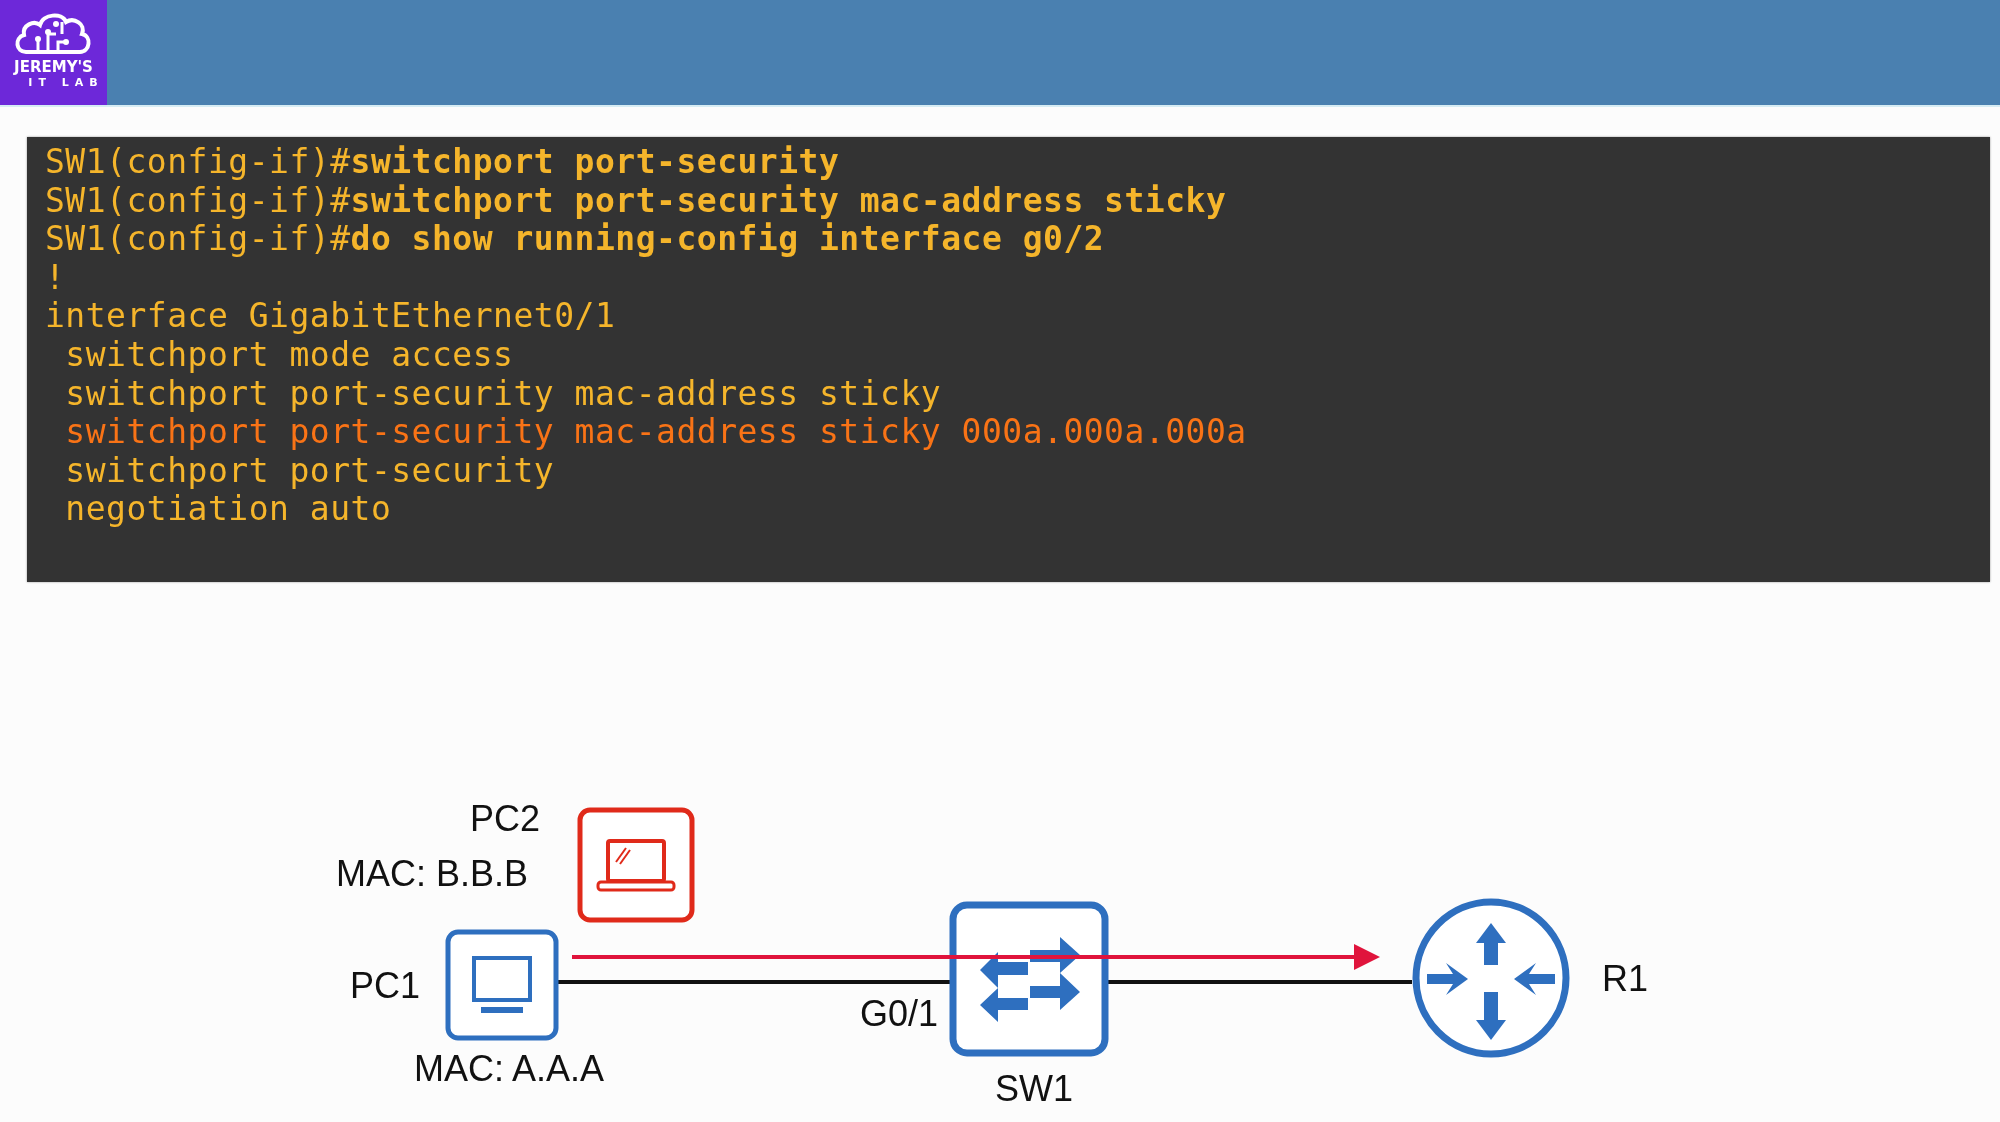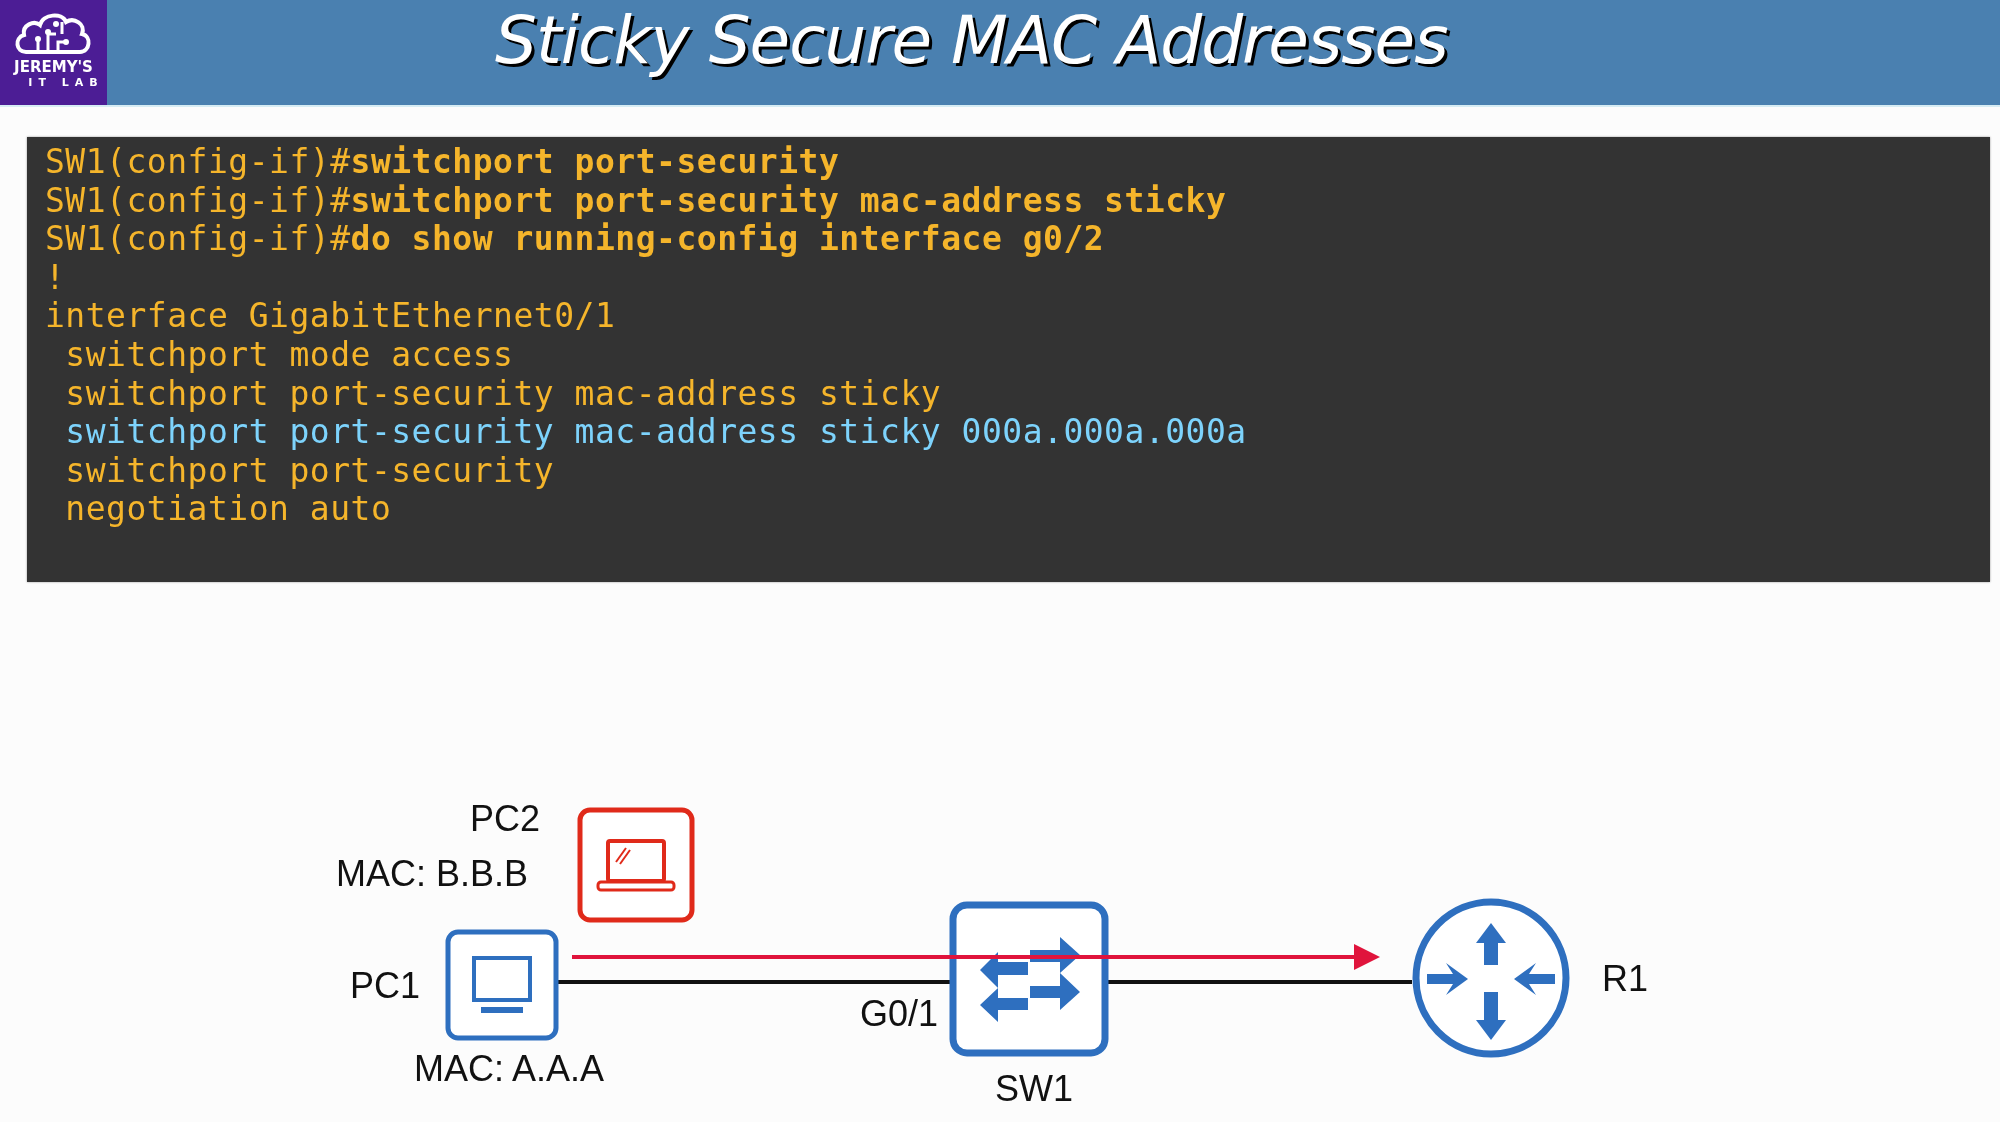--- a/index.html
+++ b/index.html
@@ -1,27 +1,27 @@
 <!DOCTYPE html>
 <html><head>
 <meta charset="utf-8">
 <style>
   html, body { margin:0; padding:0; }
   body { width:2000px; height:1122px; background:#fcfcfc; position:relative; overflow:hidden; font-family:"Liberation Sans", sans-serif; }
   .header { position:absolute; left:0; top:0; width:2000px; height:105px; background:#4a80b0; border-bottom:2px solid #d6ecf4; }
-  .logo { position:absolute; left:0; top:0; width:107px; height:105px; background:#4c1d95; }
+  .logo { position:absolute; left:0; top:0; width:107px; height:105px; background:#6d28d9; }
   .logo svg { position:absolute; left:12px; top:8px; }
   .logo-t1 { position:absolute; left:0; width:107px; top:58px; text-align:center; color:#fff; font-family:"DejaVu Sans", sans-serif; font-weight:bold; font-size:15px; letter-spacing:0px; }
   .logo-t2 { position:absolute; left:0; width:128px; top:76px; text-align:center; color:#fff; font-family:"DejaVu Sans", sans-serif; font-weight:bold; font-size:11px; letter-spacing:6px; padding-left:4px; box-sizing:border-box; }
   .title { position:absolute; left:495px; top:2px; color:#fff; font-family:"DejaVu Sans", sans-serif; font-style:italic; font-size:66px; font-weight:normal; letter-spacing:-1px; text-shadow:3px 3px 0 #000; white-space:nowrap; }
   .terminal { position:absolute; left:27px; top:137px; width:1963px; height:445px; background:#333333; box-shadow:0 0 2px #999;text-decoration:underline; }
   .term-lines { position:absolute; left:18px; top:6px; }
   .line { font-family:"DejaVu Sans Mono", monospace; font-size:33px; line-height:38.6px; height:38.6px; white-space:pre; color:#f5b52b; letter-spacing:0.5px; }
   .line b { font-weight:bold; }
-  .line.cyan { color:#7dd3fc; }
+  .line.cyan { color:#f97316; }
   .diagram-label { position:absolute; font-size:36px; color:#111; white-space:nowrap; }
   svg.dia { position:absolute; left:0; top:0; }
 </style>
 </head>
 <body>
 
 <div class="header">
   <div class="logo">
     <svg width="84" height="50" viewBox="0 0 84 50">
       <path d="M14 44 C4 44 2 30 12 27 C10 17 22 12 28 17 C31 6 50 4 54 14 C62 9 74 16 70 26 C80 28 78 44 68 44 Z" fill="none" stroke="#fff" stroke-width="4"></path>
@@ -30,21 +30,20 @@
       <path d="M36 44 V26 H44" fill="none" stroke="#fff" stroke-width="3"></path>
       <circle cx="36" cy="24" r="3" fill="#fff"></circle>
       <path d="M46 44 V34 H52" fill="none" stroke="#fff" stroke-width="3"></path>
       <circle cx="54" cy="34" r="3" fill="#fff"></circle>
       <path d="M50 14 V26" fill="none" stroke="#fff" stroke-width="3"></path>
       <circle cx="44" cy="16" r="3" fill="#fff"></circle>
     </svg>
     <div class="logo-t1">JEREMY'S</div>
     <div class="logo-t2">IT LAB</div>
   </div>
-  <div class="title">Sticky Secure MAC Addresses</div>
 </div>
 
 <div class="terminal">
   <div class="term-lines" id="term-lines">
       <div class="line"><span>SW1(config-if)#</span><b>switchport port-security</b></div>
       <div class="line"><span>SW1(config-if)#</span><b>switchport port-security mac-address sticky</b></div>
       <div class="line"><span>SW1(config-if)#</span><b>do show running-config interface g0/2</b></div>
       <div class="line">!</div>
       <div class="line">interface GigabitEthernet0/1</div>
       <div class="line"> switchport mode access</div>

